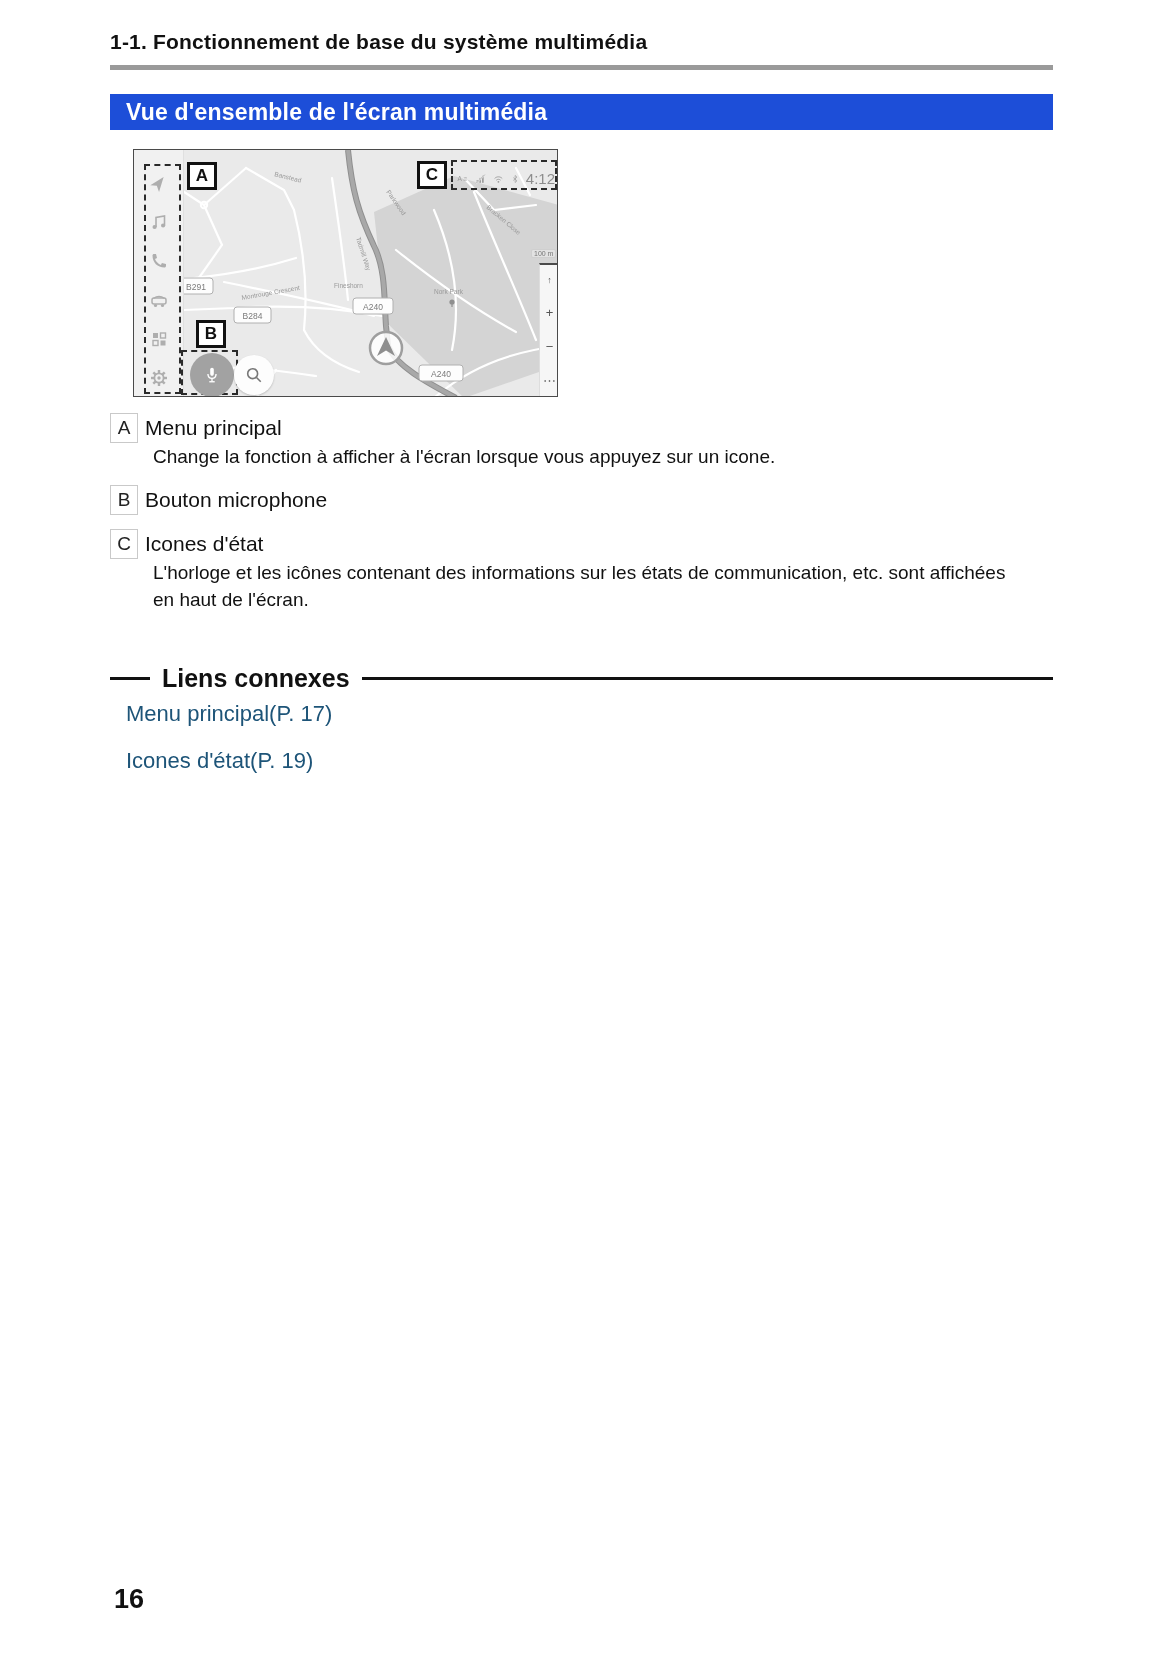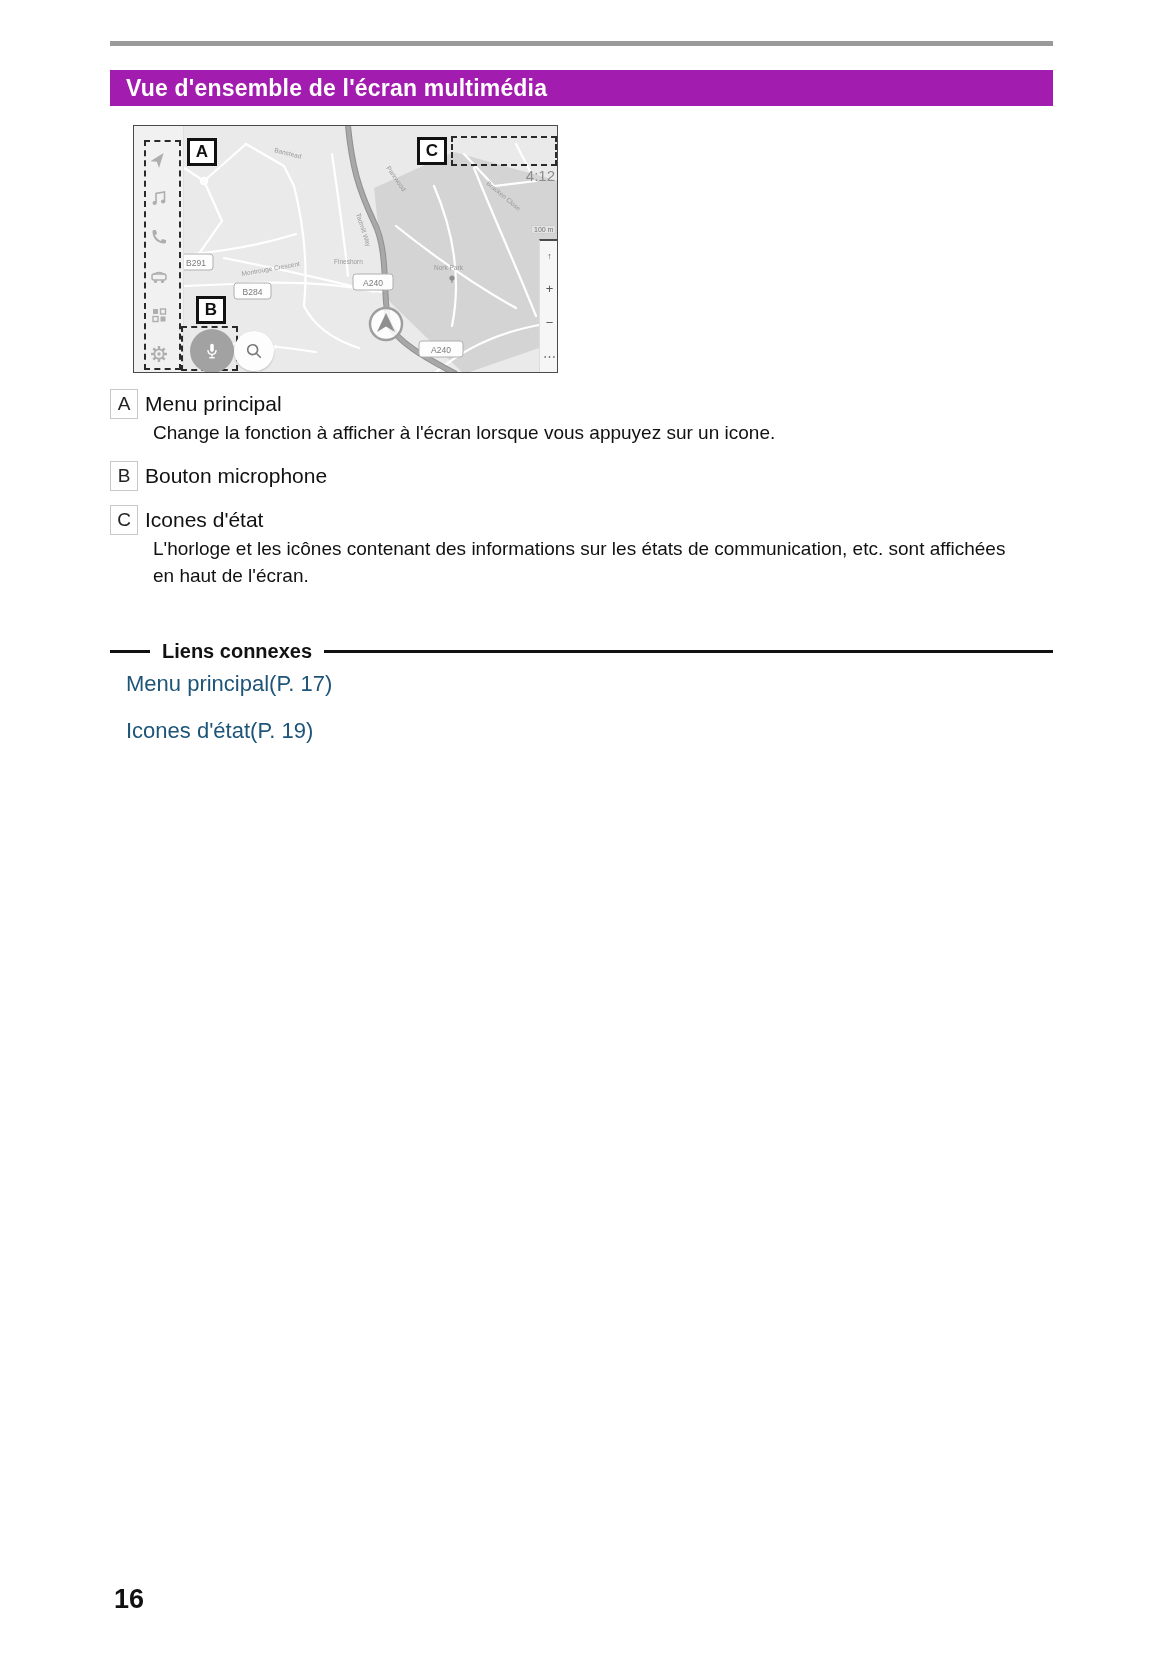--- a/index.html
+++ b/index.html
@@ -6,37 +6,37 @@
   html,body { background:#fff; }
   body { font-family:"Liberation Sans", sans-serif; color:#111; }
   .page { position:relative; width:1165px; height:1653px; background:#fff; overflow:hidden; }
   .content { padding:30px 112px 0 110px; }
 
   
   .doc-header { font-size:21px; font-weight:bold; color:#111; letter-spacing:0.2px; }
   .doc-rule { margin-top:11px; height:5px; background:#9a9a9a; }
 
   
-  .banner { margin-top:24px; background:#a21caf; height:36px; display:flex; align-items:center; padding-left:16px; }
+  .banner { margin-top:24px; background:#1d4ed8; height:36px; display:flex; align-items:center; padding-left:16px; }
   .banner span { color:#fff; font-weight:bold; font-size:23px; letter-spacing:0.2px; }
 
   
   .figure { position:relative; margin:19px 0 0 23px; width:425px; height:248px;
             border:1px solid #4a4a4a; background:#eaeaea; overflow:hidden; }
   .figure svg.mapsvg { position:absolute; left:0; top:0; }
   .side-bar { position:absolute; left:0; top:0; width:50px; height:248px; background:#f1f1f1;
               border-right:1px solid #e0e0e0; display:flex; flex-direction:column; align-items:center;
               justify-content:space-between; padding:23px 0 10px 0; z-index:3; }
   .side-icon { width:20px; height:20px; }
   .dash { position:absolute; border:2px dashed #2a2a2a; z-index:4; background:transparent; }
   .callout { position:absolute; width:30px; height:28px; background:#fff; border:3px solid #111;
              display:flex; align-items:center; justify-content:center; font-weight:bold; font-size:17px;
              z-index:6; color:#111; }
   .statusrow { position:absolute; left:323px; top:13px; width:98px; height:24px; display:flex;
-               align-items:flex-end; gap:7px; z-index:5;flex-direction:column; }
+               align-items:flex-end; gap:7px; z-index:5; }
   .clock { font-size:15px; color:#8d8d8d; white-space:nowrap; }
   .micbtn { position:absolute; left:56px; top:203px; width:44px; height:44px; border-radius:50%;
             background:#a2a2a2; display:flex; align-items:center; justify-content:center; z-index:5; }
   .searchbtn { position:absolute; left:100px; top:205px; width:40px; height:40px; border-radius:50%;
                background:#fdfdfd; box-shadow:0 1px 2px rgba(0,0,0,0.2); display:flex; align-items:center;
                justify-content:center; z-index:5; }
   .rpanel { position:absolute; left:405px; top:113px; width:20px; height:135px; background:#f6f6f6;
             border-top:2px solid #4a4a4a; border-left:1px solid #ddd; z-index:3; display:flex;
             flex-direction:column; align-items:center; justify-content:space-around; color:#555; }
   .rpanel .rp { font-size:13px; line-height:1; color:#555; }
@@ -50,32 +50,33 @@
   .keybox { width:28px; height:30px; border:1px solid #c9c9c9; background:#fff; display:flex;
             align-items:center; justify-content:center; font-size:19px; color:#222; flex:0 0 auto; }
   .item-title { margin-left:7px; font-size:21px; color:#111; }
   .item-body { margin:0 0 6px 43px; font-size:19px; line-height:1.45; color:#111; max-width:860px; }
 
   
   .related { margin-top:50px; display:flex; align-items:center; }
   .rel-line { height:3px; background:#111; }
   .rel-line.left { width:40px; }
   .rel-line.right { flex:1; }
-  .rel-title { font-size:20px; font-weight:bold; margin:0 12px; color:#111; }
+  .rel-title { font-size:25px; font-weight:bold; margin:0 12px; color:#111; }
   .links { margin-top:8px; margin-left:16px; }
   .link { font-size:22px; color:#1d5478; margin-bottom:21px; cursor:pointer; width:max-content; }
 
   .pagenum { position:absolute; left:114px; bottom:38px; font-size:27px; font-weight:bold; color:#111; }
 </style>
 </head>
 <body>
 
 <div class="page">
   <div class="content">
 
+    <div class="doc-header">1-1. Fonctionnement de base du système multimédia</div>
     <div class="doc-rule"></div>
 
     <div class="banner">
       <span>Vue d'ensemble de l'écran multimédia</span>
     </div>
 
     <div class="figure">
 
       <svg class="mapsvg" width="425" height="248" viewBox="0 0 425 248">
         <rect x="0" y="0" width="425" height="248" fill="#eaeaea"></rect>

